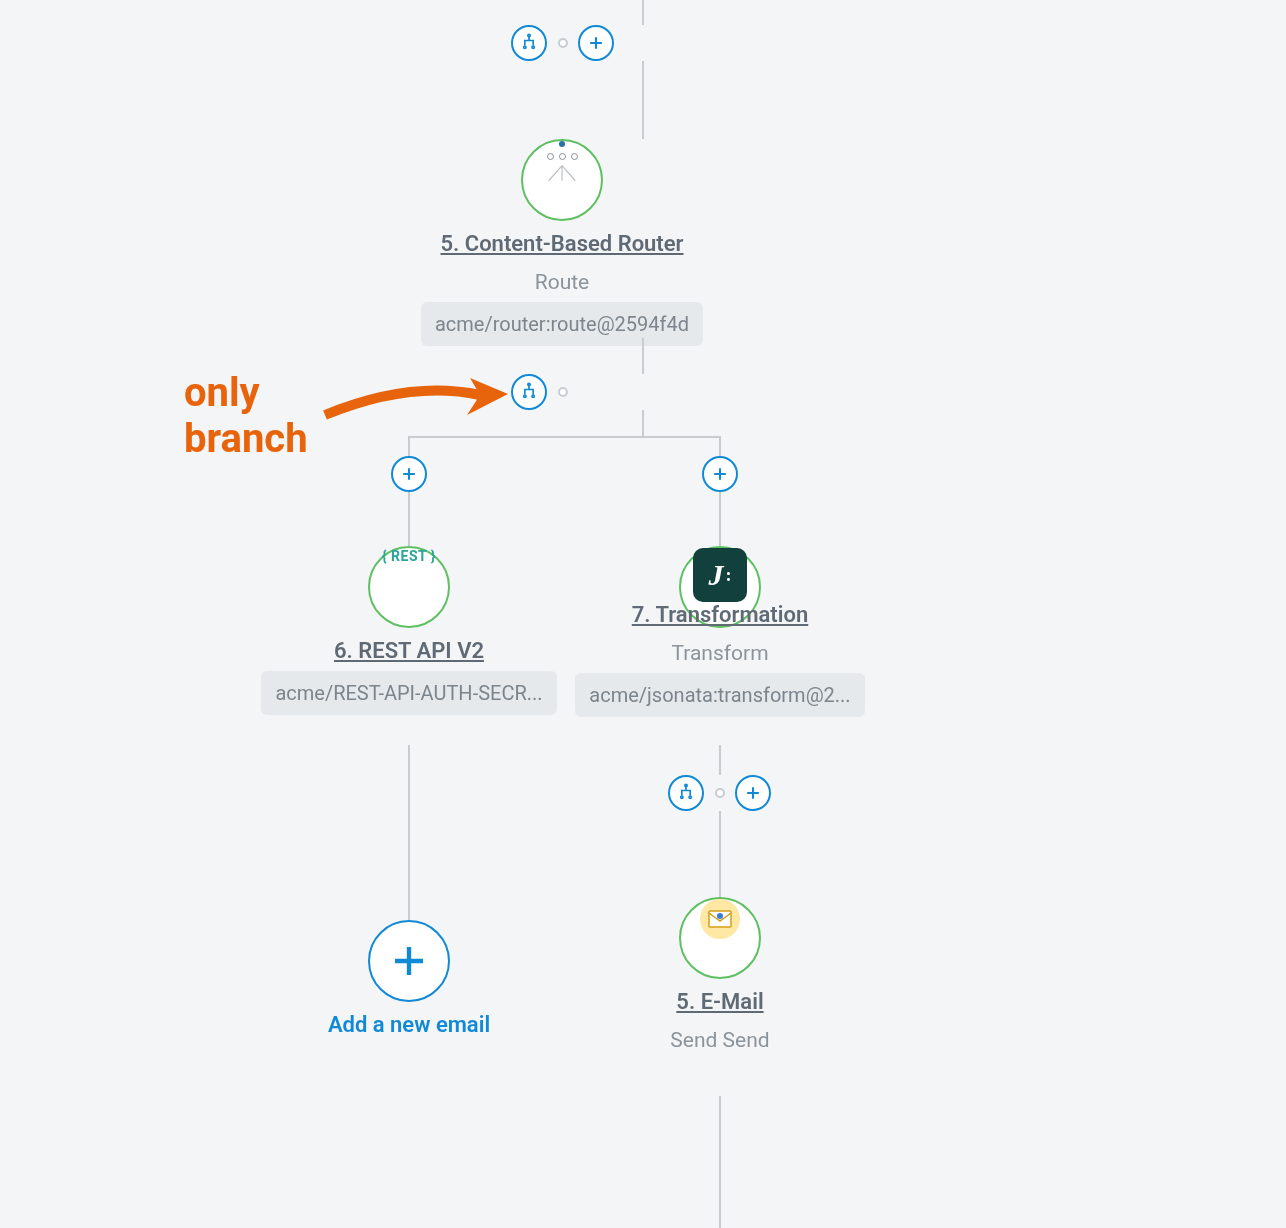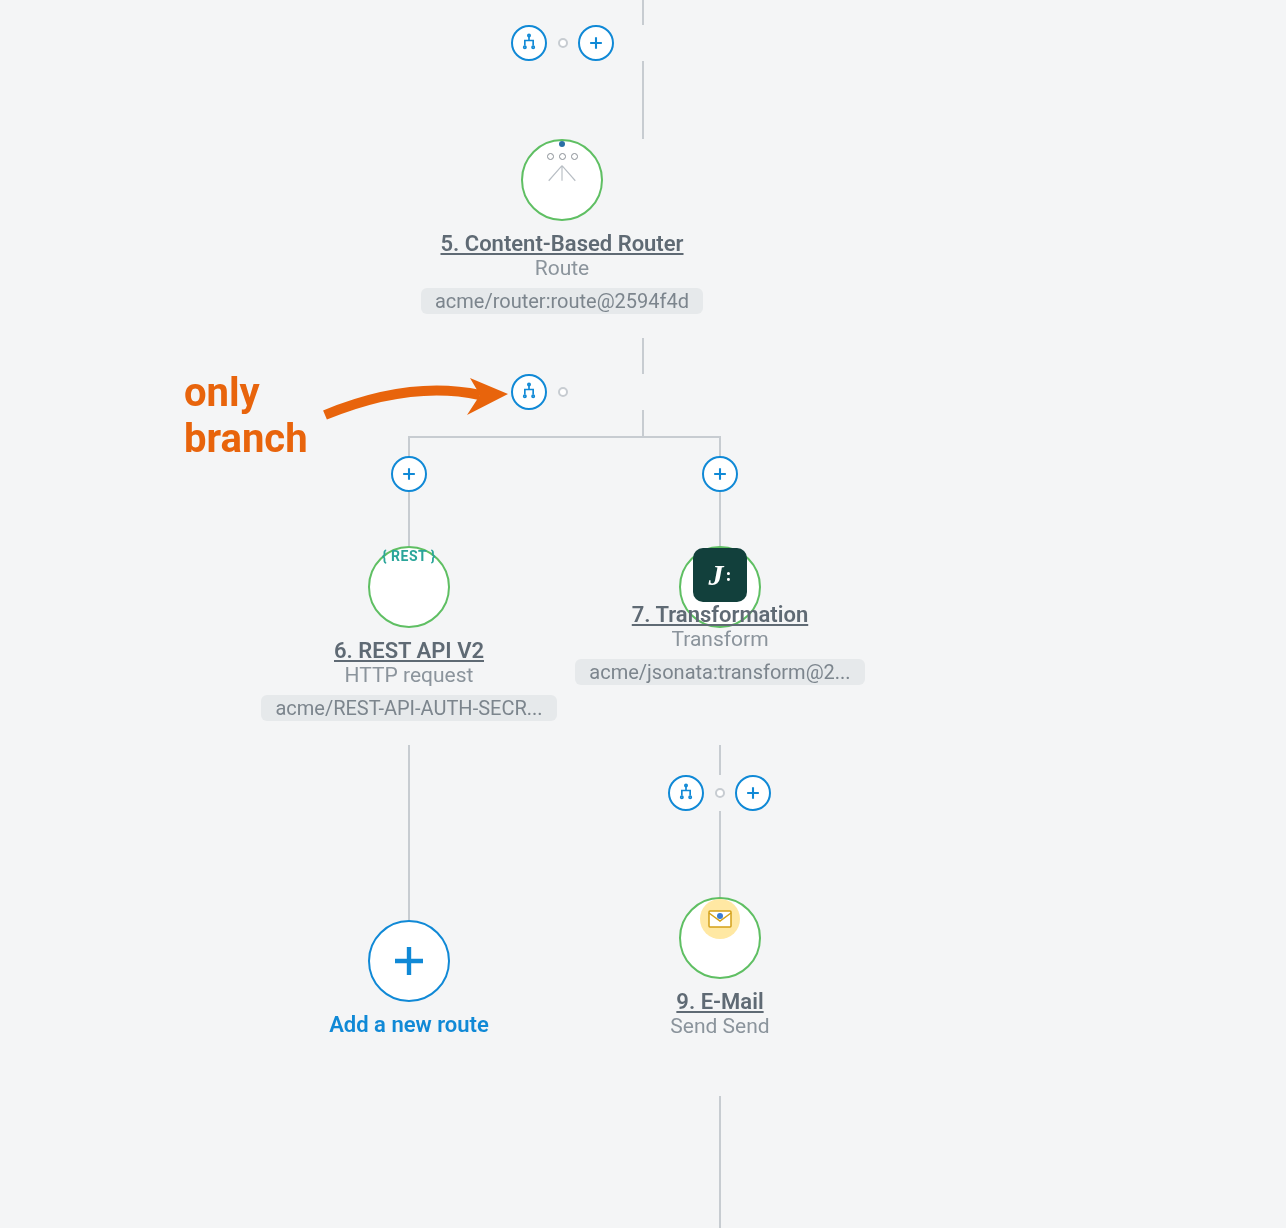--- a/index.html
+++ b/index.html
@@ -46,28 +46,28 @@
     background: #fff;
     display: flex; align-items: flex-start; justify-content: center;
     cursor: pointer;
   }
   .node-label {
     position: absolute;
     text-align: center;
     width: 320px;
   }
   .node-title { font-size: 22px; font-weight: 600; color: #5f6a74; text-decoration: underline; }
-  .node-subtitle { font-size: 21px; font-weight: 400; color: #8b949c; margin-top: 0; }
+  .node-subtitle { font-size: 21px; font-weight: 400; color: #8b949c; margin-top: 14px; }
   .node-tag {
     display: inline-block;
     margin-top: 8px;
     background: #e6e9eb;
     color: #7c858d;
     font-size: 20px;
-    padding: 1px 14px;
+    padding: 10px 14px;
     border-radius: 6px;
     max-width: 310px;
     white-space: nowrap;
     overflow: hidden;
     text-overflow: ellipsis;
   }
 
   
   .big-add {
     position: absolute;
@@ -215,40 +215,39 @@
   </div>
 
   <div class="vline branch" style="left:408px; top:492px; height:54px;"></div>
   <div class="vline branch" style="left:719px; top:492px; height:54px;"></div>
 
   <div class="node-icon" style="left:368px; top:546px;">
     <span class="rest-txt">REST</span>
   </div>
   <div class="node-label" style="left:249px; top:638px;">
     <div class="node-title">6. REST API V2</div>
-    <div class="node-subtitle">HTTP request</div>
     <div class="node-tag">acme/REST-API-AUTH-SECR...</div>
   </div>
 
   <div class="node-icon" style="left:679px; top:546px;">
     <div class="jsonata-box">J<span class="colon">:</span></div>
   </div>
   <div class="node-label" style="left:560px; top:602px;">
     <div class="node-title">7. Transformation</div>
     <div class="node-subtitle">Transform</div>
     <div class="node-tag">acme/jsonata:transform@2...</div>
   </div>
 
   <div class="vline branch" style="left:408px; top:745px; height:175px;"></div>
   <div class="big-add" style="left:368px; top:920px;">
     <svg viewBox="0 0 24 24" fill="none" stroke="#1089d6" stroke-width="2.5">
         <path d="M12 4v16 M4 12h16"></path>
       </svg>
   </div>
-  <div class="add-label" style="left:249px; top:1012px;">Add a new route</div>
+  <div class="add-label" style="left:249px; top:1012px;">Add a new email</div>
 
   <div class="vline branch" style="left:719px; top:745px; height:30px;"></div>
 
   <div class="mini-btn" style="left:668px; top:775px;">
     <svg viewBox="0 0 24 24" fill="none" stroke="#1089d6" stroke-width="2">
       <path d="M12 3 v6 M12 9 h-5 v6 M12 9 h5 v6"></path>
       <circle cx="7" cy="17" r="1.4"></circle>
         <circle cx="17" cy="17" r="1.4"></circle>
         <circle cx="12" cy="3" r="1.4"></circle>
     </svg>
@@ -265,19 +264,19 @@
   <div class="node-icon" style="left:679px; top:897px;">
     <div class="mail-ico">
       <svg width="24" height="18" viewBox="0 0 24 18">
         <rect x="1" y="1" width="22" height="16" rx="1" fill="#fff" stroke="#d4a018" stroke-width="1.5"></rect>
         <path d="M1 3 L12 11 L23 3" fill="none" stroke="#d4a018" stroke-width="1.5"></path>
         <circle cx="12" cy="6" r="3" fill="#3a7bd5"></circle>
       </svg>
     </div>
   </div>
   <div class="node-label" style="left:560px; top:989px;">
-    <div class="node-title">9. E-Mail</div>
+    <div class="node-title">5. E-Mail</div>
     <div class="node-subtitle">Send Send</div>
   </div>
 
   <div class="vline branch" style="left:719px; top:1096px; height:132px;"></div>
 
 </div>
 
 </body></html>

